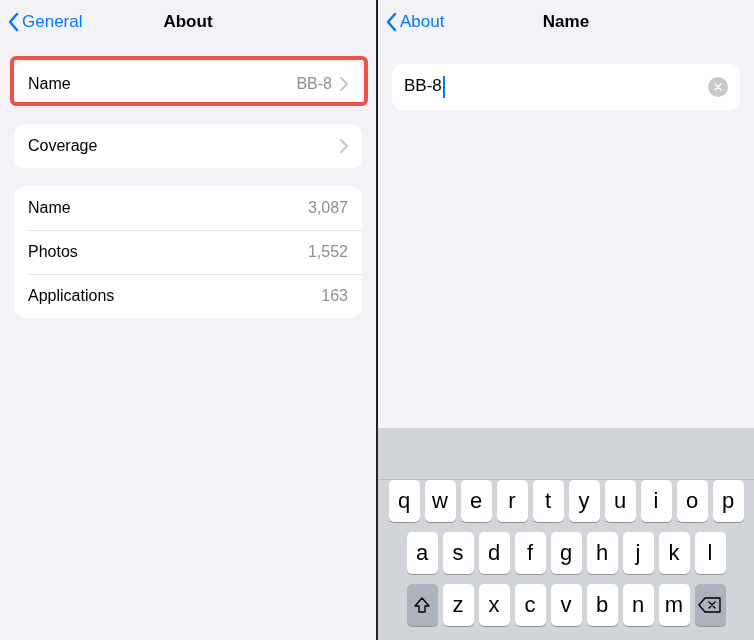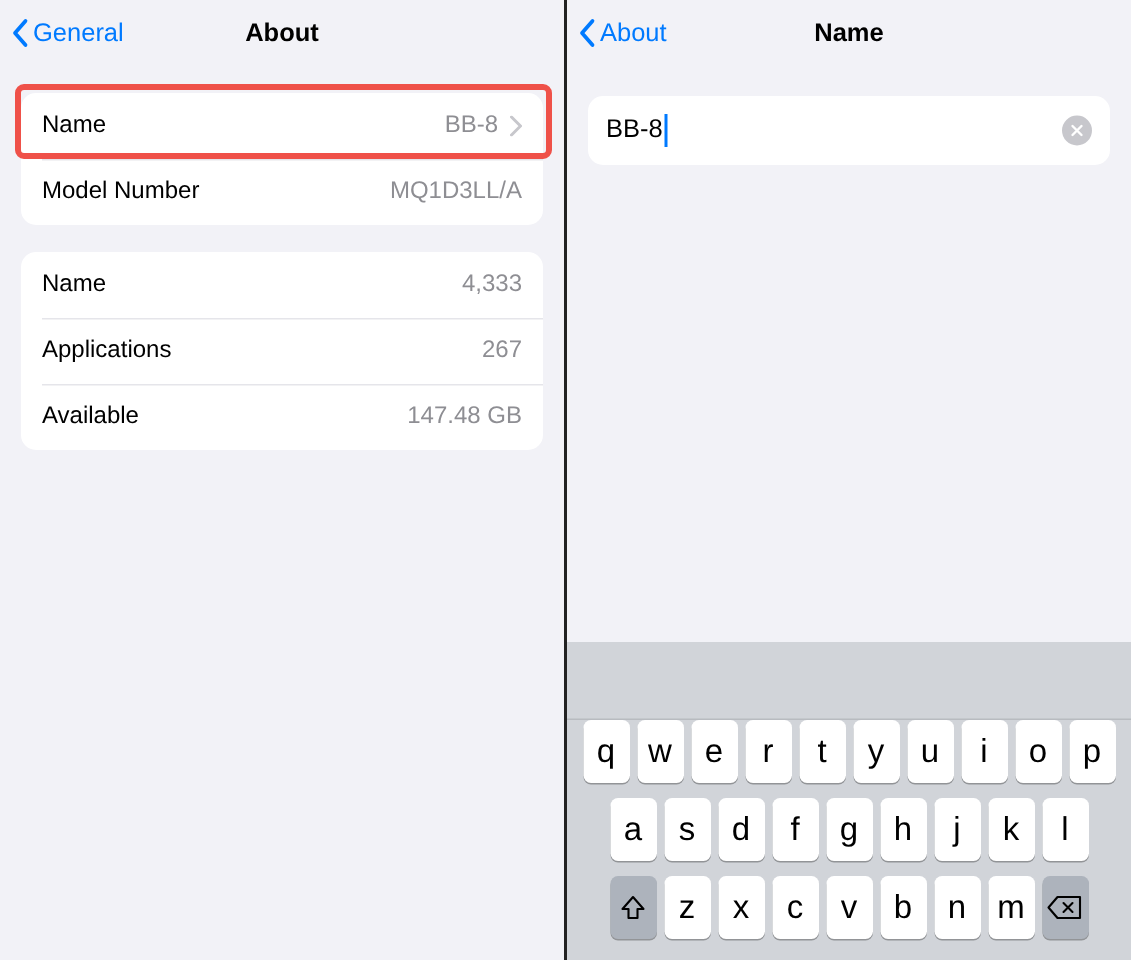--- a/index.html
+++ b/index.html
@@ -197,37 +197,44 @@
       <div class="group" id="group1">
           <div class="row">
             <span class="row-label">Name</span>
             <span class="row-value">BB-8</span>
             <span class="chev">
               <svg width="8" height="14" viewBox="0 0 8 14">
                 <path d="M1 1 L7 7 L1 13" stroke="#c7c7cc" stroke-width="2" fill="none" stroke-linecap="round" stroke-linejoin="round"></path>
               </svg>
             </span>
           </div>
-          <div class="row">
-            <span class="row-label">Model Number</span>
-            <span class="row-value">MQ1D3LL/A</span>
+        </div>
+      <div class="group" id="group2">
+          <div class="row">
+            <span class="row-label">Coverage</span>
+            <span class="row-value"></span>
+            <span class="chev">
+              <svg width="8" height="14" viewBox="0 0 8 14">
+                <path d="M1 1 L7 7 L1 13" stroke="#c7c7cc" stroke-width="2" fill="none" stroke-linecap="round" stroke-linejoin="round"></path>
+              </svg>
+            </span>
           </div>
         </div>
       <div class="group" id="group3">
           <div class="row">
             <span class="row-label">Name</span>
-            <span class="row-value">4,333</span>
+            <span class="row-value">3,087</span>
+          </div>
+          <div class="row">
+            <span class="row-label">Photos</span>
+            <span class="row-value">1,552</span>
           </div>
           <div class="row">
             <span class="row-label">Applications</span>
-            <span class="row-value">267</span>
-          </div>
-          <div class="row">
-            <span class="row-label">Available</span>
-            <span class="row-value">147.48 GB</span>
+            <span class="row-value">163</span>
           </div>
         </div>
     </div>
 
     <div class="highlight" style="top:56px;left:10px;width:358px;height:50px;"></div>
   </div>
 
   <div class="pane pane-right">
     <div class="nav">
       <div class="nav-back">

